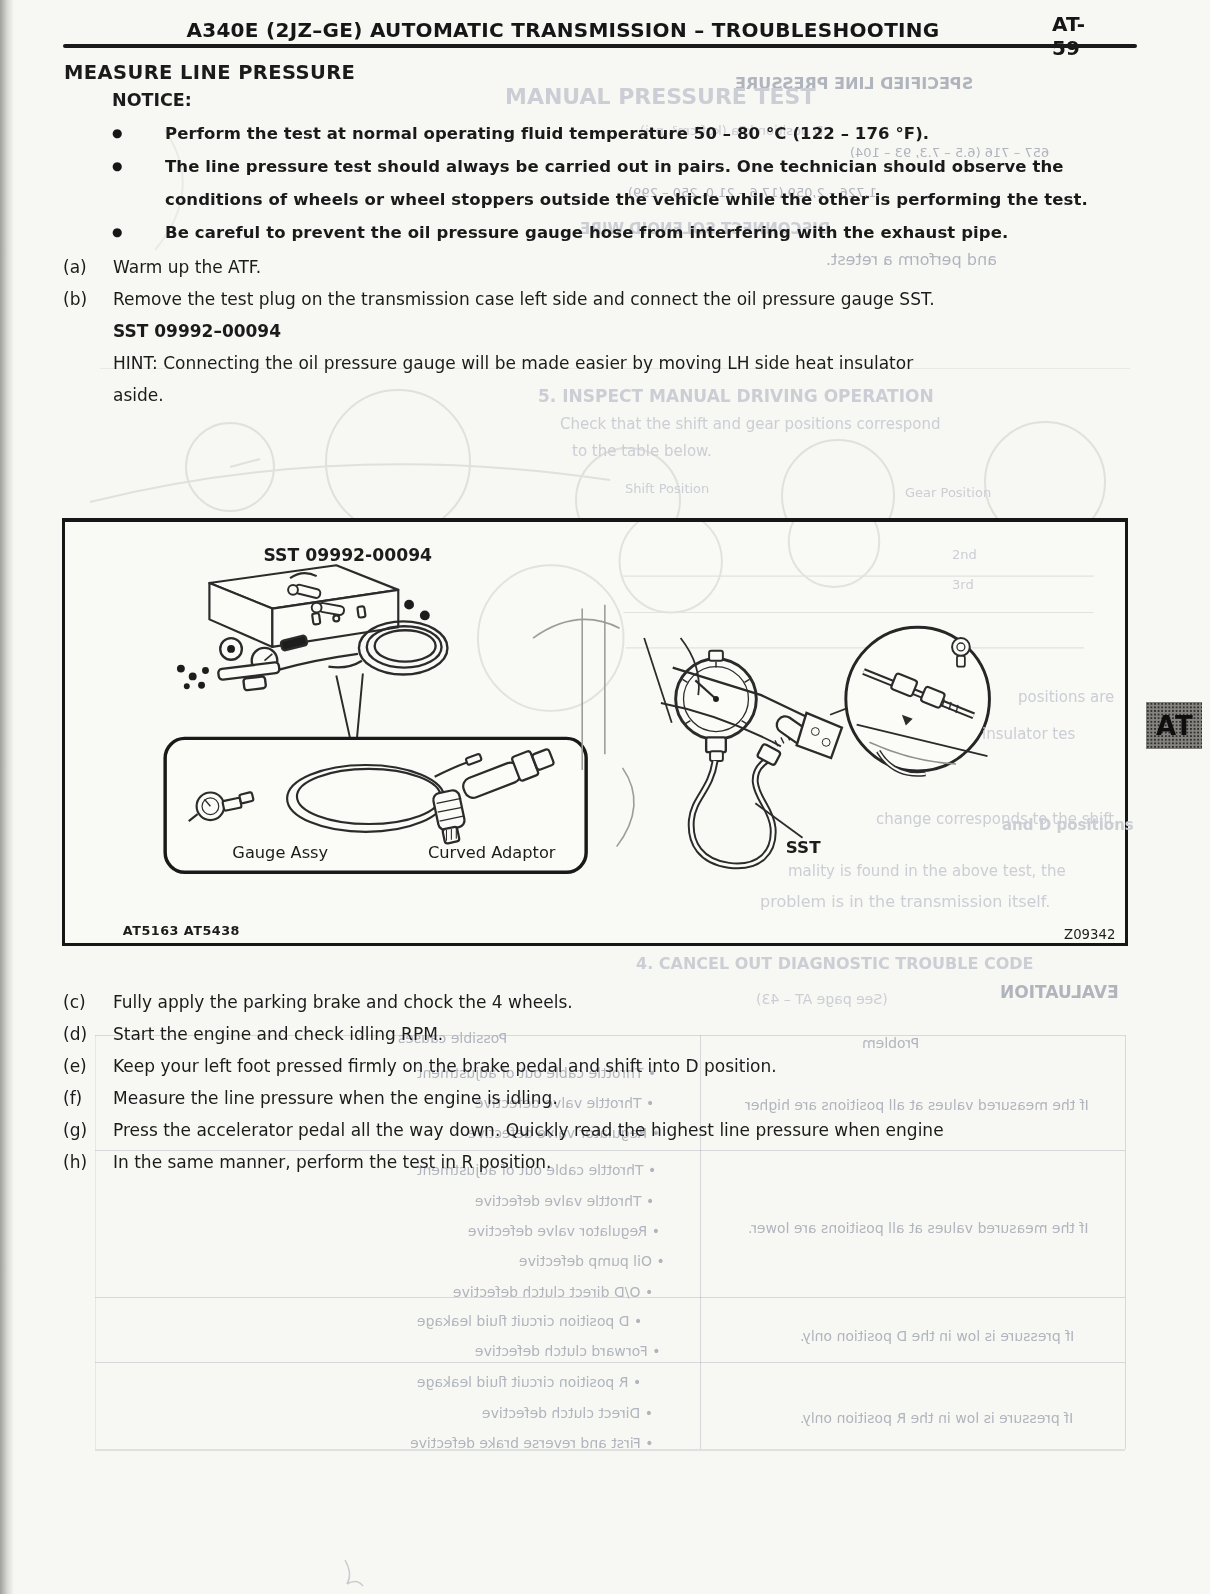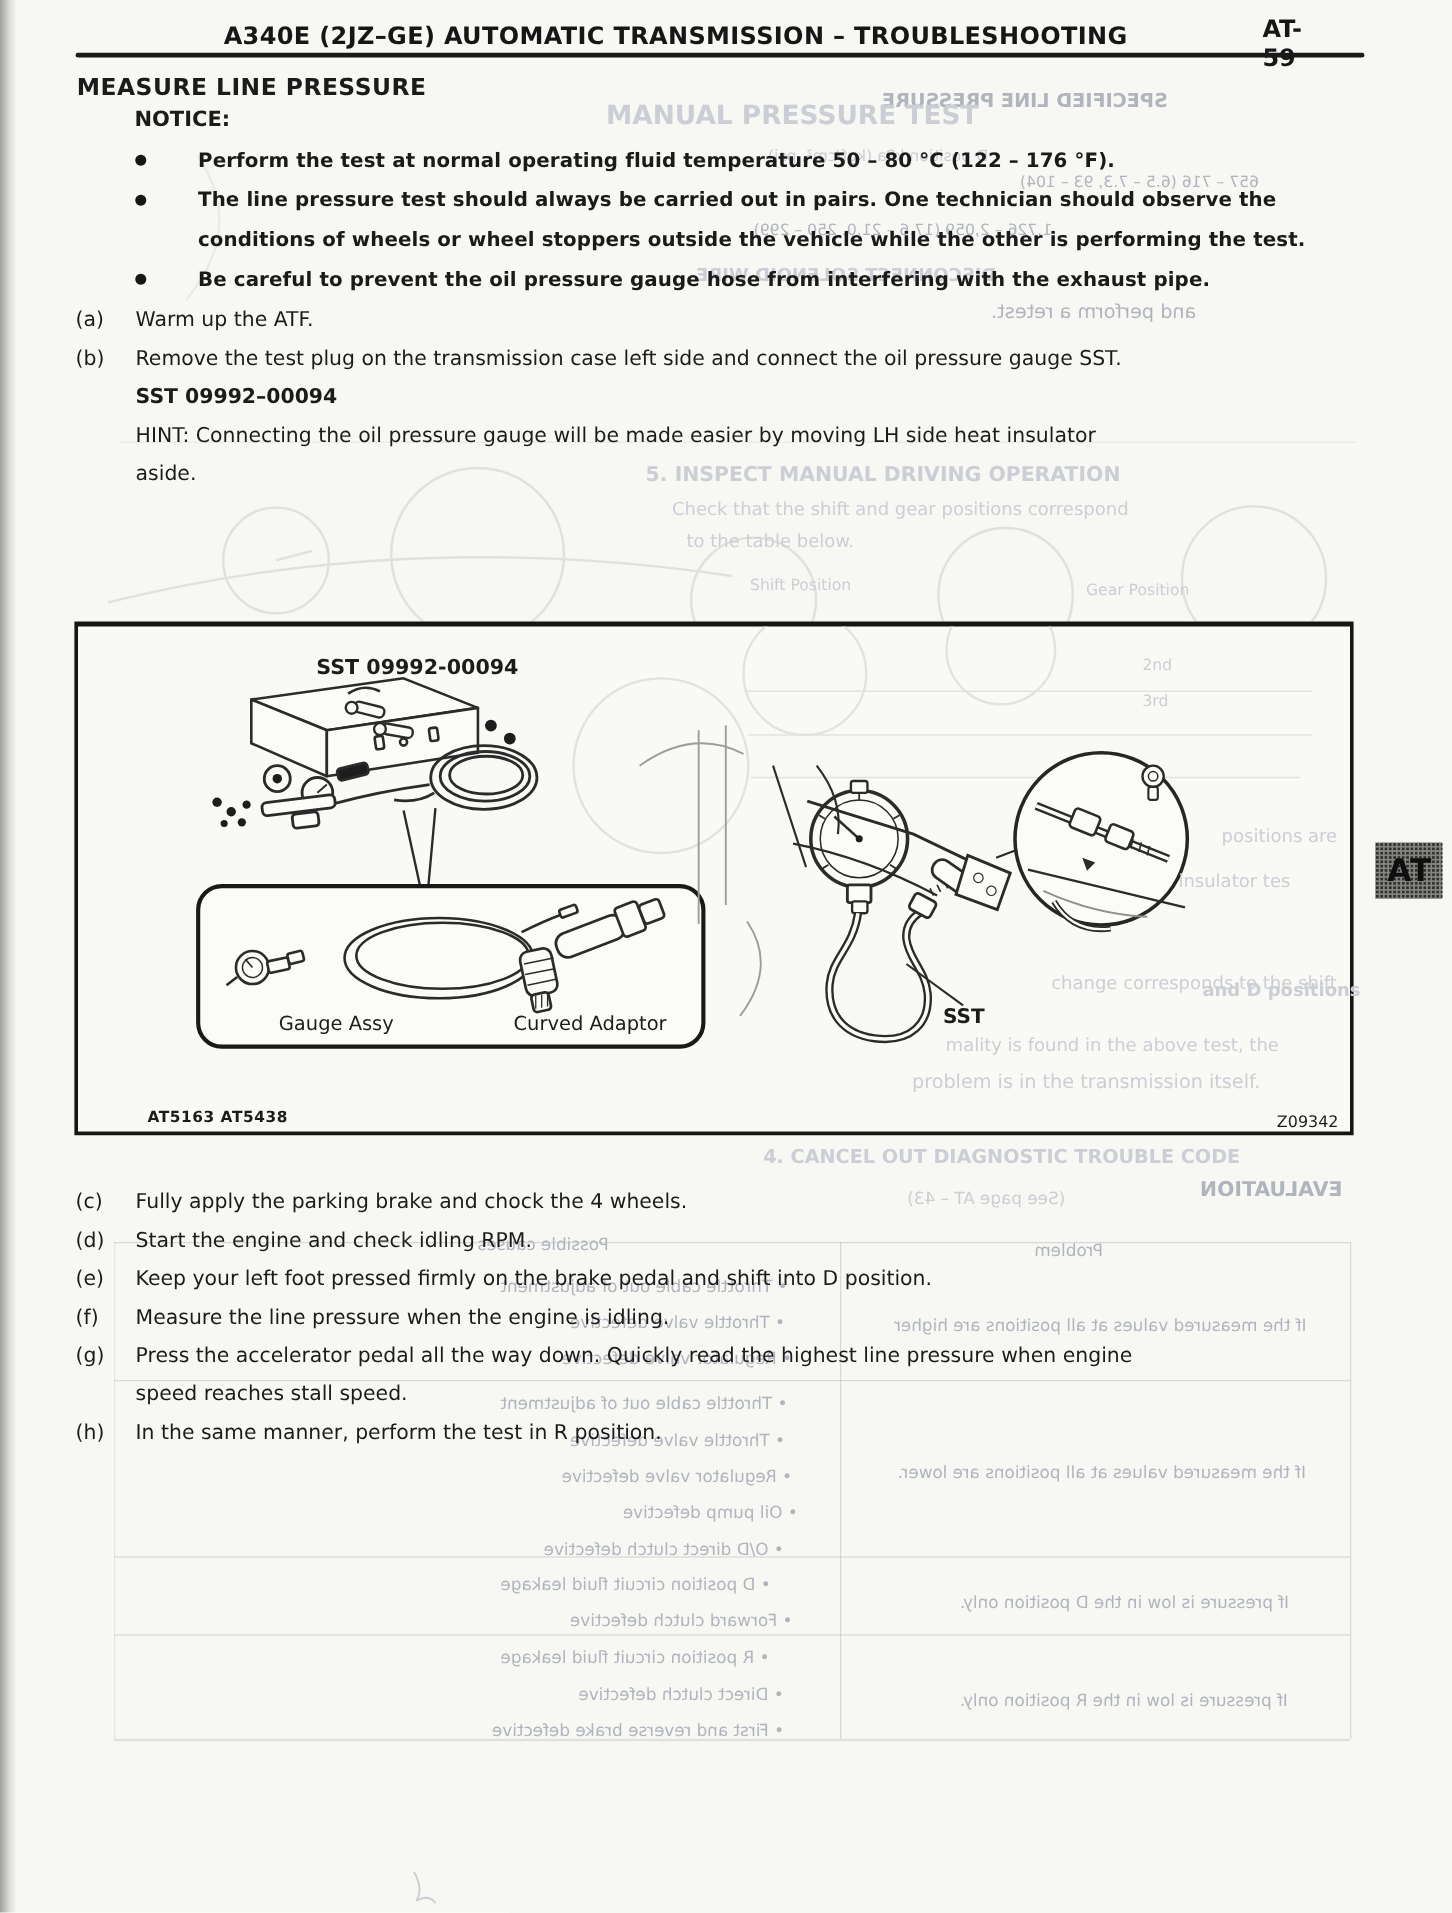--- a/index.html
+++ b/index.html
@@ -337,21 +337,20 @@
         <div class="step-row">
           <span class="step-label">(f)</span>
           <div class="step-body">
             <div class="step-line">Measure the line pressure when the engine is idling.</div>
           </div>
         </div>
         <div class="step-row">
           <span class="step-label">(g)</span>
           <div class="step-body">
             <div class="step-line">Press the accelerator pedal all the way down. Quickly read the highest line pressure when engine</div>
-            <div class="step-line">speed reaches stall speed.</div>
           </div>
         </div>
         <div class="step-row">
           <span class="step-label">(h)</span>
           <div class="step-body">
             <div class="step-line">In the same manner, perform the test in R position.</div>
           </div>
         </div>
       </div>
   </div>

